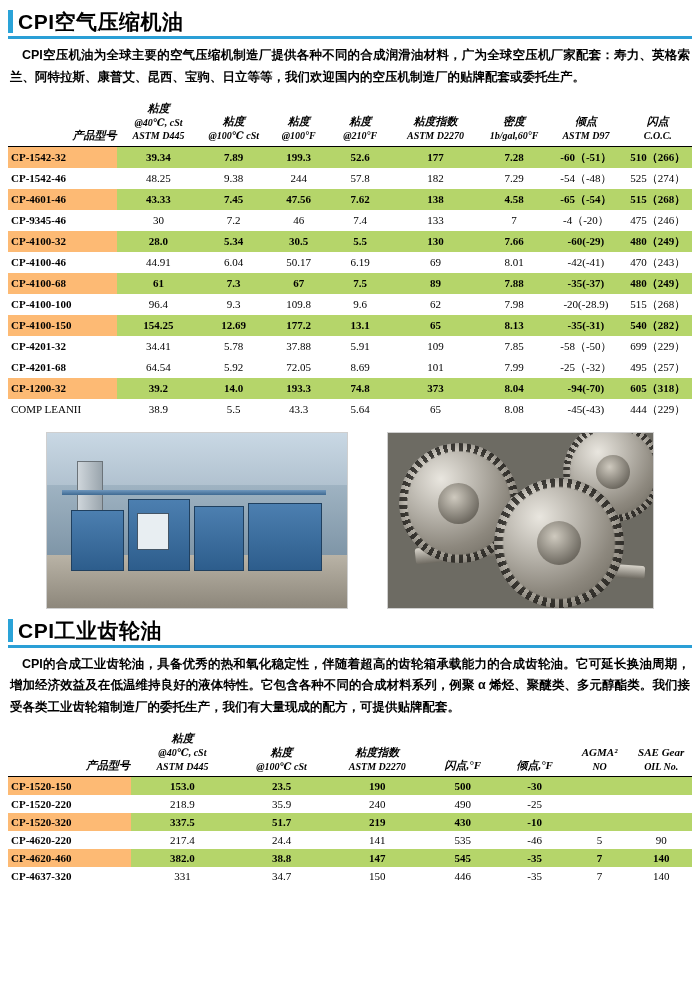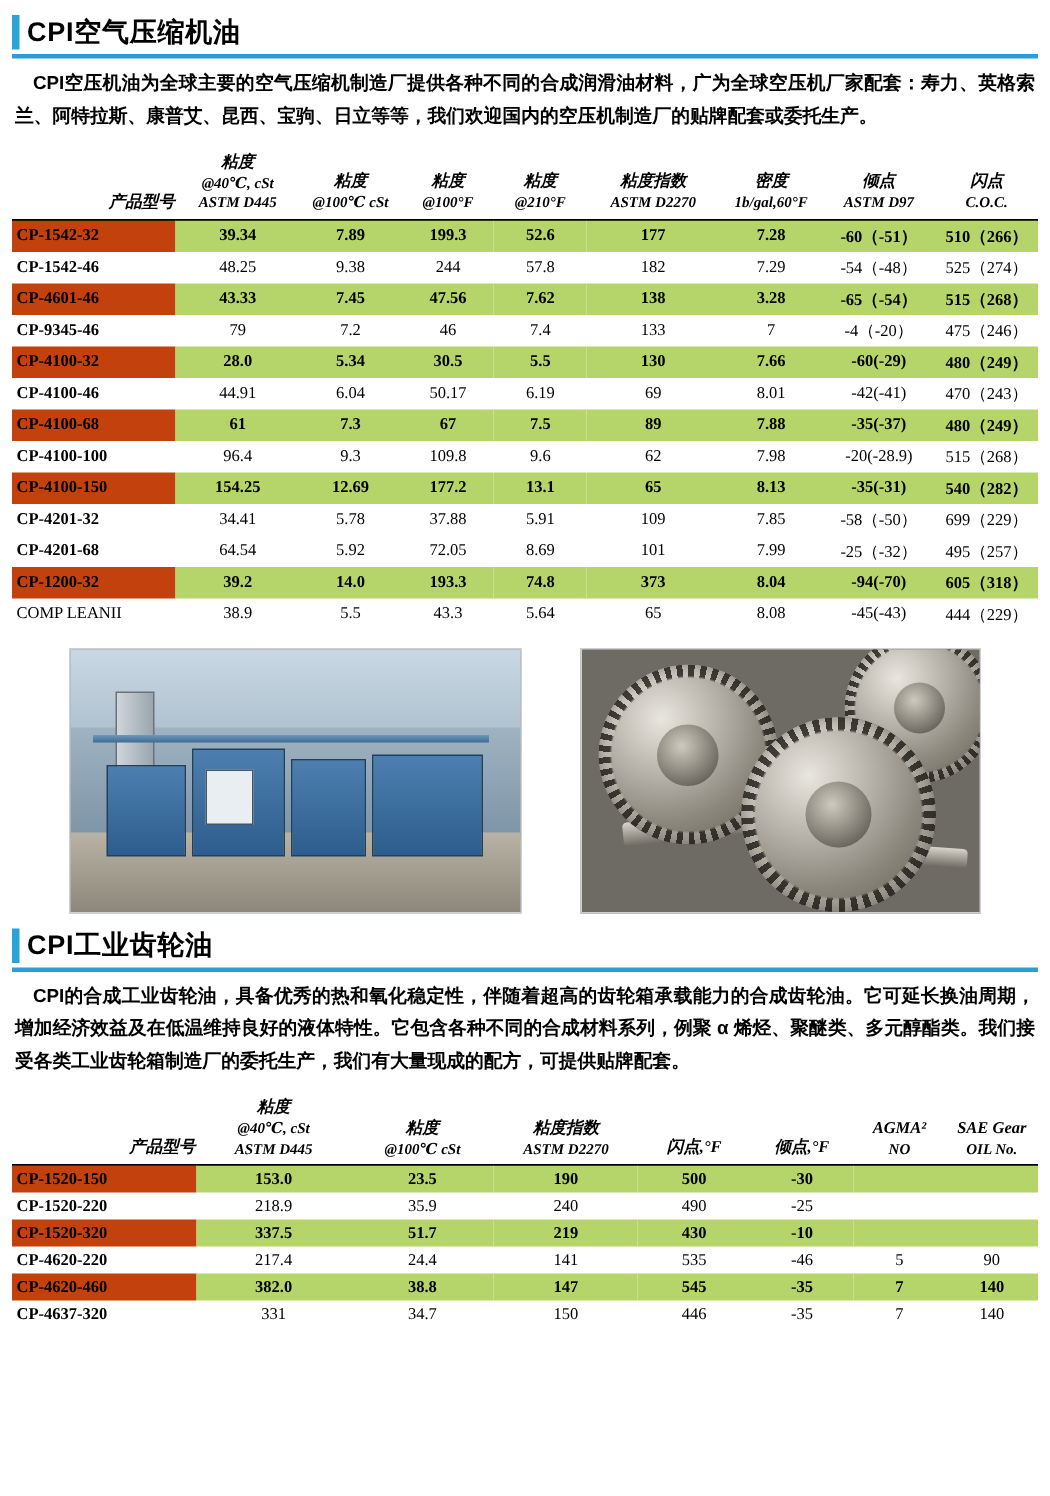--- a/index.html
+++ b/index.html
@@ -35,21 +35,21 @@
     left: 0;
     top: 0;
     width: 5px;
     height: 23px;
     background: #2aa3d8;
   }
   .section-head .title {
     position: absolute;
     left: 10px;
     top: 0px;
-    font-size: 18px;
+    font-size: 21px;
     font-weight: bold;
     font-family: "Liberation Sans", "DejaVu Sans", sans-serif;
     letter-spacing: 0.5px;
     line-height: 23px;
   }
 
   
   .intro {
     font-size: 12.5px;
     line-height: 1.75;
@@ -95,21 +95,21 @@
   }
   tbody td.left {
     text-align: left;
     padding-left: 3px;
     font-weight: bold;
   }
   tbody tr.alt td {
     background: #b5d56a;
   }
   tbody tr.alt td.left {
-    background: #c2410c;
+    background: #fdba74;
   }
   tbody tr.alt td {
     font-weight: bold;
   }
 
   .table-wrap {
     margin-top: 2px;
   }
 
   
@@ -286,27 +286,27 @@
         <td>-54（-48）</td>
         <td>525（274）</td>
       </tr>
       <tr class="alt">
         <td class="left">CP-4601-46</td>
         <td>43.33</td>
         <td>7.45</td>
         <td>47.56</td>
         <td>7.62</td>
         <td>138</td>
-        <td>3.28</td>
+        <td>4.58</td>
         <td>-65（-54）</td>
         <td>515（268）</td>
       </tr>
       <tr>
         <td class="left">CP-9345-46</td>
-        <td>79</td>
+        <td>30</td>
         <td>7.2</td>
         <td>46</td>
         <td>7.4</td>
         <td>133</td>
         <td>7</td>
         <td>-4（-20）</td>
         <td>475（246）</td>
       </tr>
       <tr class="alt">
         <td class="left">CP-4100-32</td>

